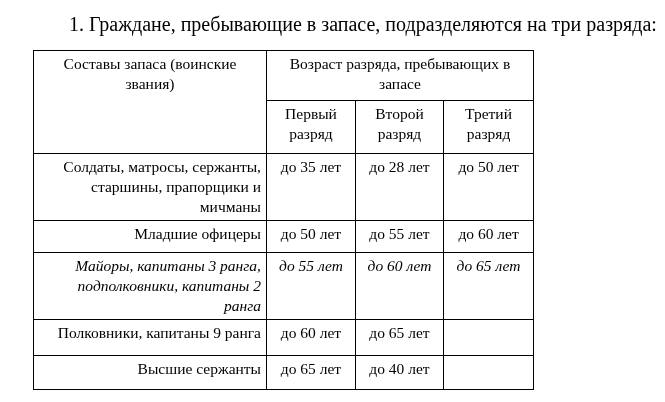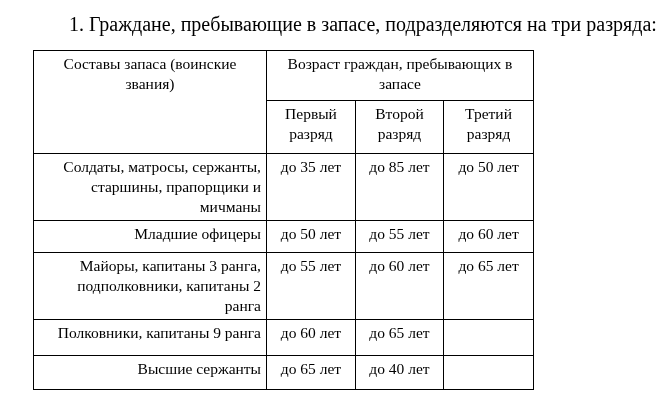--- a/index.html
+++ b/index.html
@@ -40,21 +40,21 @@
     vertical-align: top;
     padding: 3px 5px;
     overflow: hidden;
   }
   td.center { text-align: center; }
   td.label  { text-align: right; padding-left: 5px; }
   tr.hdr-group   { height: 50px; }
   tr.hdr-ranks   { height: 53px; }
   tr.row-tall3   { height: 64px; }
   tr.row-short   { height: 32px; }
-  tr.row-tall3b  { height: 66px; }
+  tr.row-tall3b  { height: 66px; font-style: italic; }
   tr.row-short2  { height: 36px; }
   tr.row-short3  { height: 34px; }
 </style>
 </head>
 <body>
 
 <div class="page">
 
   <p class="title">1. Граждане, пребывающие в запасе, подразделяются на три разряда:</p>
 
@@ -62,33 +62,33 @@
     <colgroup>
       <col style="width:233px">
       <col style="width:89px">
       <col style="width:88px">
       <col style="width:90px">
     </colgroup>
 
     <tbody>
         <tr class="hdr-group">
       <td class="center" rowspan="2">Составы запаса (воинские звания)</td>
-      <td class="center" colspan="3">Возраст граждан, пребывающих в запасе</td>
+      <td class="center" colspan="3">Возраст разряда, пребывающих в запасе</td>
     </tr>
 
     <tr class="hdr-ranks">
       <td class="center">Первый разряд</td>
       <td class="center">Второй разряд</td>
       <td class="center">Третий разряд</td>
     </tr>
 
     <tr class="row-tall3">
       <td class="label">Солдаты, матросы, сержанты, старшины, прапорщики и мичманы</td>
       <td class="center">до 35 лет</td>
-      <td class="center">до 85 лет</td>
+      <td class="center">до 28 лет</td>
       <td class="center">до 50 лет</td>
     </tr>
 
     <tr class="row-short">
       <td class="label">Младшие офицеры</td>
       <td class="center">до 50 лет</td>
       <td class="center">до 55 лет</td>
       <td class="center">до 60 лет</td>
     </tr>
 

